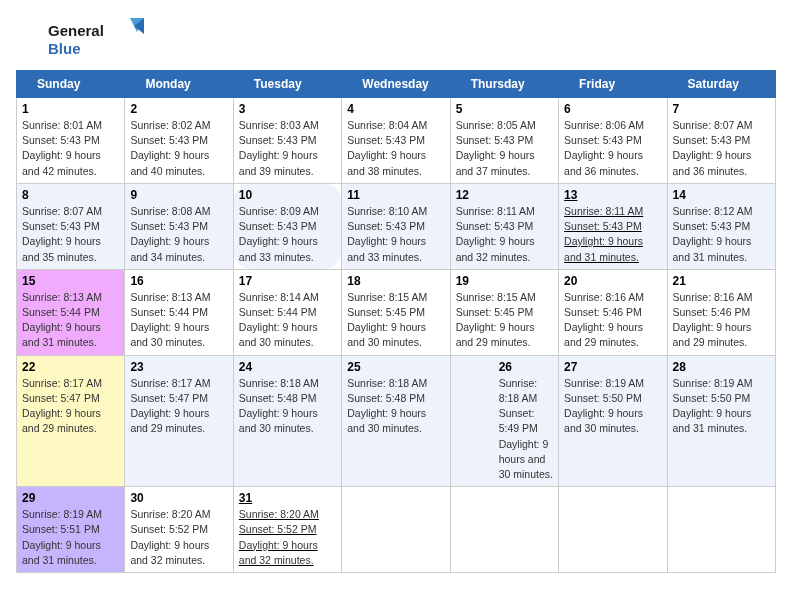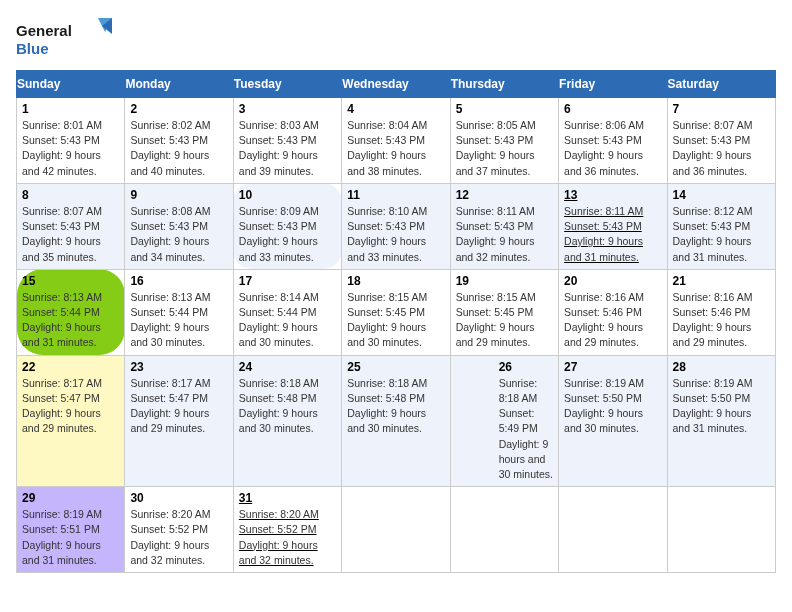--- a/index.html
+++ b/index.html
@@ -8,20 +8,21 @@
       background: #fff;
       width: 792px;
       min-height: 612px;
       padding: 16px;
     }
     .header {
       display: flex;
       justify-content: space-between;
       align-items: flex-start;
       margin-bottom: 10px;
+      margin-left: 32px;
     }
     .logo {
       display: flex;
       align-items: center;
       gap: 4px;
     }
     .title-block {
       text-align: right;
     }
     .month-title {
@@ -34,21 +35,21 @@
       color: #444;
     }
     .calendar {
       width: 100%;
       border-collapse: collapse;
       font-size: 10.5px;
     }
     .calendar th {
       background: #2d6bb5;
       color: #fff;
-      padding: 6px 0;
+      padding: 6px 20px;
       text-align: left;
       font-size: 12px;
       font-weight: bold;
       border: 1px solid #2d6bb5;
     }
     .calendar td {
       vertical-align: top;
       padding: 4px 5px;
       border: 1px solid #ccc;
       background: #fff;
@@ -216,21 +217,21 @@
         <td style="background: rgb(238, 243, 251);">
         <span class="day-num">14</span>
         <div class="day-info">
           <span>Sunrise: 8:12 AM</span><br>
           <span>Sunset: 5:43 PM</span><br>
           <span>Daylight: 9 hours and 31 minutes.</span>
         </div>
       </td>
       </tr>
       <tr class="week-row">
-        <td style="background: #84cc16; border-radius: 26px;">
+        <td style="background: #f0abfc;">
         <span class="day-num">15</span>
         <div class="day-info">
           <span>Sunrise: 8:13 AM</span><br>
           <span>Sunset: 5:44 PM</span><br>
           <span>Daylight: 9 hours and 31 minutes.</span>
         </div>
       </td>
         <td style="background: rgb(255, 255, 255);">
         <span class="day-num">16</span>
         <div class="day-info">

